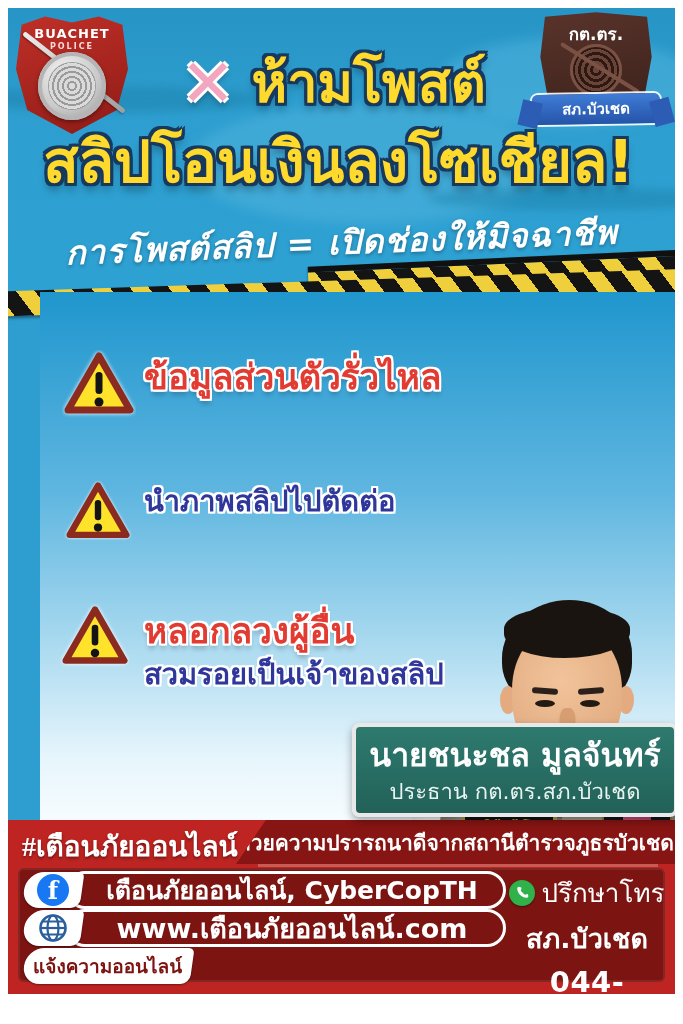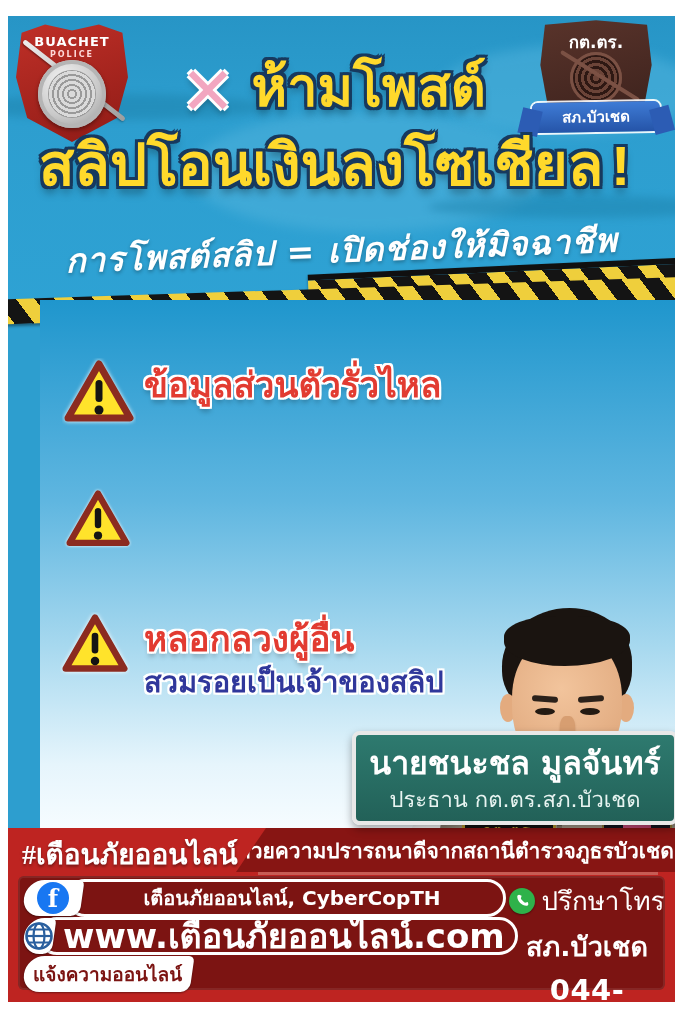--- a/index.html
+++ b/index.html
@@ -1,18 +1,18 @@
 <!DOCTYPE html>
 <html><head>
 <meta charset="utf-8">
 <style>
   html,body{margin:0;padding:0;background:#ffffff;}
   body{width:683px;height:1024px;position:relative;overflow:hidden;
        font-family:"DejaVu Sans","Liberation Sans",sans-serif;}
-  .poster{position:absolute;left:8px;top:16px;width:667px;height:986px;overflow:hidden;background:#2D9ECF;}
+  .poster{position:absolute;left:8px;top:8px;width:667px;height:986px;overflow:hidden;background:#2D9ECF;}
 
   
   .top-section{position:absolute;left:0;top:0;width:100%;height:300px;
     background:linear-gradient(180deg,#2795C6 0%,#2D9ECF 35%,#2EA2D4 100%);}
   .cloud{position:absolute;background:#4FB2DC;opacity:.55;filter:blur(6px);border-radius:50%;}
   .streak{position:absolute;background:#1B7FA8;opacity:.45;filter:blur(4px);border-radius:50%;}
 
   
   .badge-left{position:absolute;left:8px;top:6px;width:112px;height:120px;}
   .shield-red{position:absolute;inset:0;background:linear-gradient(160deg,#C03028,#8F1B16);
@@ -52,21 +52,21 @@
     color:#fff;font-size:15px;font-weight:bold;}
 
   
   .headline-row{position:absolute;left:110px;top:42px;width:430px;display:flex;align-items:center;
     justify-content:center;gap:16px;}
   .xmark{font-size:66px;font-weight:bold;color:#F2A6C0;line-height:1;
     text-shadow:-2px -2px 0 #fff,2px -2px 0 #fff,-2px 2px 0 #fff,2px 2px 0 #fff,0 5px 6px rgba(0,0,0,.3);}
   .ttl{font-weight:bold;line-height:1.25;}
   .yellow-stroke{color:#FFD92B;
     text-shadow:-3px -3px 0 #17395E,3px -3px 0 #17395E,-3px 3px 0 #17395E,3px 3px 0 #17395E,
-      -3px 0 0 #17395E,3px 0 0 #17395E,0 -3px 0 #17395E,0 3px 0 #17395E,0 7px 8px rgba(0,0,0,.35);font-family:Liberation Mono, monospace;}
+      -3px 0 0 #17395E,3px 0 0 #17395E,0 -3px 0 #17395E,0 3px 0 #17395E,0 7px 8px rgba(0,0,0,.35);}
   .ttl1{font-size:54px;}
   .ttl2{position:absolute;left:0;right:6px;top:118px;text-align:center;font-size:58px;}
   .subtitle{position:absolute;left:0;right:0;top:208px;text-align:center;color:#fff;
     font-size:33px;font-weight:bold;font-style:italic;transform:rotate(-2.2deg);
     text-shadow:0 2px 4px rgba(0,0,0,.3);letter-spacing:1px;}
 
   
   .tape{position:absolute;background:repeating-linear-gradient(55deg,#EFCF3C 0 15px,#141414 15px 31px);
     box-shadow:0 2px 3px rgba(0,0,0,.4);}
   .tape-main{left:-12px;top:272px;width:705px;height:25px;transform:rotate(-1.9deg);}
@@ -261,20 +261,21 @@
     </div>
 
     <div class="warn-icon" style="left:24px;top:188px;">
       <svg width="68" height="64" viewBox="0 0 74 70">
         <path d="M37 6 L68 60 L6 60 Z" fill="#FFE32B" stroke="#8B2B20" stroke-width="7" stroke-linejoin="round" style="filter:drop-shadow(0 0 2px #fff)"></path>
         <rect x="33.5" y="22" width="7" height="22" rx="3.5" fill="#141414"></rect>
         <circle cx="37" cy="52" r="4.5" fill="#141414"></circle>
       </svg>
     </div>
     <div class="bullet" style="left:104px;top:190px;">
+      <div class="bullet-detail">นำภาพสลิปไปตัดต่อ</div>
     </div>
 
     <div class="warn-icon" style="left:20px;top:312px;">
       <svg width="70" height="66" viewBox="0 0 74 70">
         <path d="M37 6 L68 60 L6 60 Z" fill="#FFE32B" stroke="#8B2B20" stroke-width="7" stroke-linejoin="round" style="filter:drop-shadow(0 0 2px #fff)"></path>
         <rect x="33.5" y="22" width="7" height="22" rx="3.5" fill="#141414"></rect>
         <circle cx="37" cy="52" r="4.5" fill="#141414"></circle>
       </svg>
     </div>
     <div class="bullet" style="left:104px;top:316px;">
@@ -297,36 +298,36 @@
       <div class="f-band-line"></div>
     </div>
 
     <div class="f-panel">
 
       <div class="f-row" style="top:4px;width:482px;">
         <div class="f-tab f-tab-icon">
           <div class="fb-circle">f</div>
         </div>
         <div class="f-pill">
-          <span style="font-size:20px;">เตือนภัยออนไลน์, CyberCopTH</span>
+          <span style="font-size:25px;">เตือนภัยออนไลน์, CyberCopTH</span>
         </div>
       </div>
 
       <div class="f-row" style="top:42px;width:482px;">
         <div class="f-tab f-tab-icon">
           <svg class="globe" width="30" height="30" viewBox="0 0 30 30">
             <circle cx="15" cy="15" r="12.5" fill="none" stroke="#2A5F9E" stroke-width="2.6"></circle>
             <ellipse cx="15" cy="15" rx="5.5" ry="12.5" fill="none" stroke="#2A5F9E" stroke-width="2.2"></ellipse>
             <line x1="2.5" y1="15" x2="27.5" y2="15" stroke="#2A5F9E" stroke-width="2.2"></line>
             <line x1="4.5" y1="8.5" x2="25.5" y2="8.5" stroke="#2A5F9E" stroke-width="2"></line>
             <line x1="4.5" y1="21.5" x2="25.5" y2="21.5" stroke="#2A5F9E" stroke-width="2"></line>
           </svg>
         </div>
         <div class="f-pill">
-          <span style="font-size:34px;">www.เตือนภัยออนไลน์.com</span>
+          <span style="font-size:27px;">www.เตือนภัยออนไลน์.com</span>
         </div>
       </div>
 
       <div class="f-row" style="top:80px;width:482px;">
         <div class="f-tab report-tab">
           <span>แจ้งความออนไลน์</span>
         </div>
       </div>
     </div>
 

